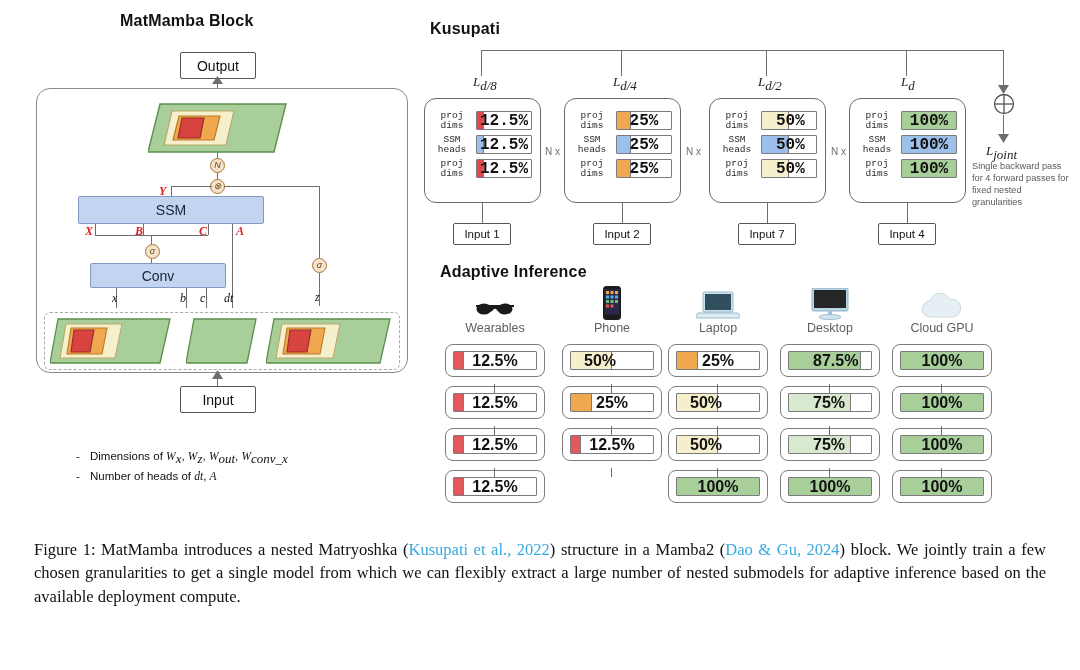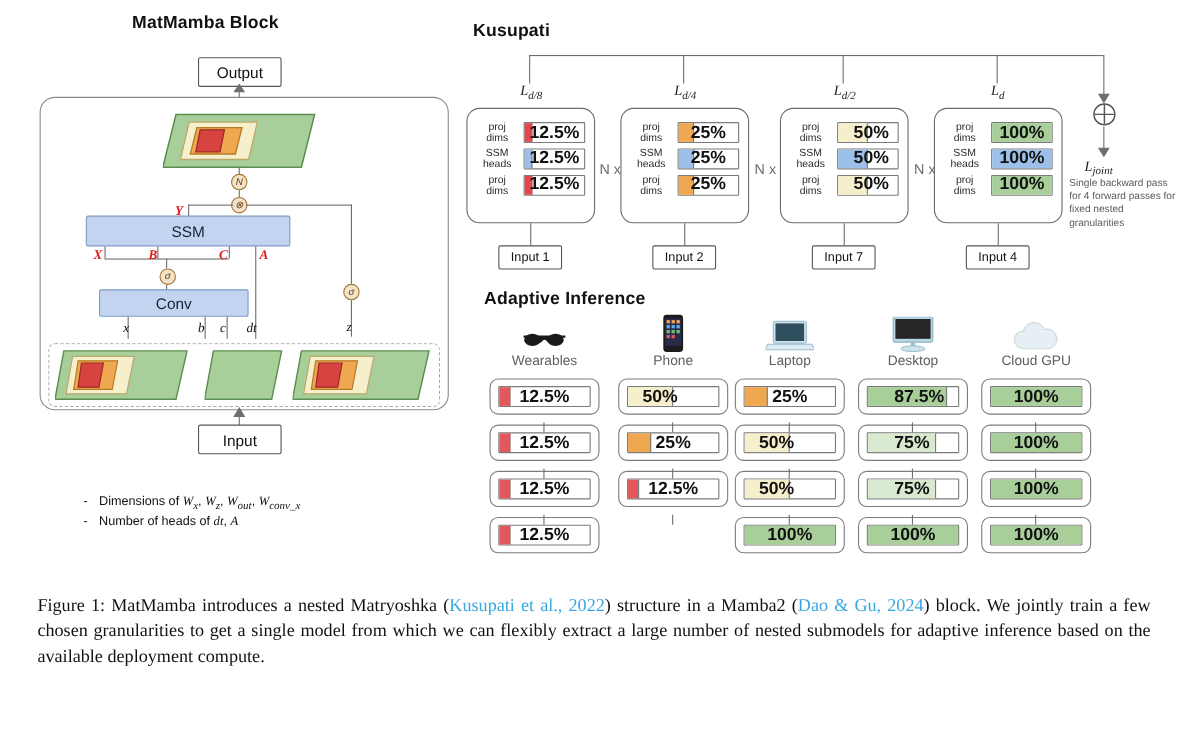--- a/index.html
+++ b/index.html
@@ -75,48 +75,48 @@
   .mlabel.red { color:#e02020; font-weight:bold; }
   .mlabel.blk { color:#111; }
 
   
   #legend { left:62px; top:446px; width:340px; font-size:11.5px; color:#111; }
   #legend .lg-head { display:flex; align-items:flex-start; gap:5px; }
   #legend ul { margin:4px 0 0 0; padding-left:14px; list-style:none; }
   #legend li { margin-top:3px; display:flex; gap:8px; }
   #legend li .dash { width:6px; color:#111; }
   .mathi { font-family:"Liberation Serif", serif; font-style:italic; }
-  .sub { font-size:10px; vertical-align:sub; font-style:italic; }
+  .sub { font-size:13px; vertical-align:sub; font-style:italic; }
 
   
   #training-title { left:430px; top:20px; }
   #inference-title { left:440px; top:263px; }
 
   .card {
     position:absolute;
     border:1.3px solid #6b6b6b; border-radius:12px; background:#fff;
     padding:8px 8px;
   }
-  .card-row { display:flex; align-items:flex-start; gap:5px; margin:4px 0; }
+  .card-row { display:flex; align-items:center; gap:5px; margin:4px 0;font-family:Liberation Mono, monospace; }
   .card-row .rlab {
     width:38px; text-align:center; font-size:9.5px; color:#2a2a2a; line-height:1.05;
   }
   .bar {
     position:relative; flex:1; height:19px;
     border:1.2px solid #7b7b7b; background:#fff; border-radius:1px;
     display:flex; align-items:center;
   }
   .bar .fill { height:100%; border-right:1.2px solid #7b7b7b; }
   .bar .pct {
     position:absolute; left:0; right:0; text-align:center;
     font-size:16px; font-weight:bold; color:#111;
   }
   .bar .pct.inleft { left:6px; right:auto; text-align:left; }
 
-  .nx { position:absolute; font-size:13px; color:#6d6d6d; }
+  .nx { position:absolute; font-size:10px; color:#6d6d6d; }
 
   .loss-lab {
     position:absolute; font-family:"Liberation Serif", serif;
     font-style:italic; font-size:13px; color:#222;
   }
 
   #sum-note {
     position:absolute; left:972px; top:160px; width:100px;
     font-size:9.2px; line-height:1.32; color:#5a5a5a;
   }

